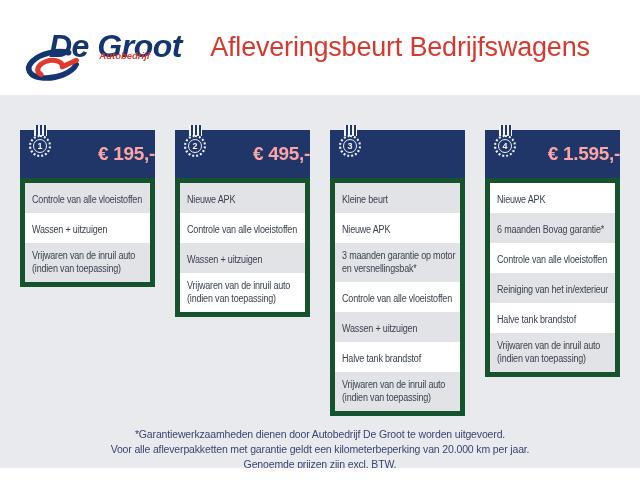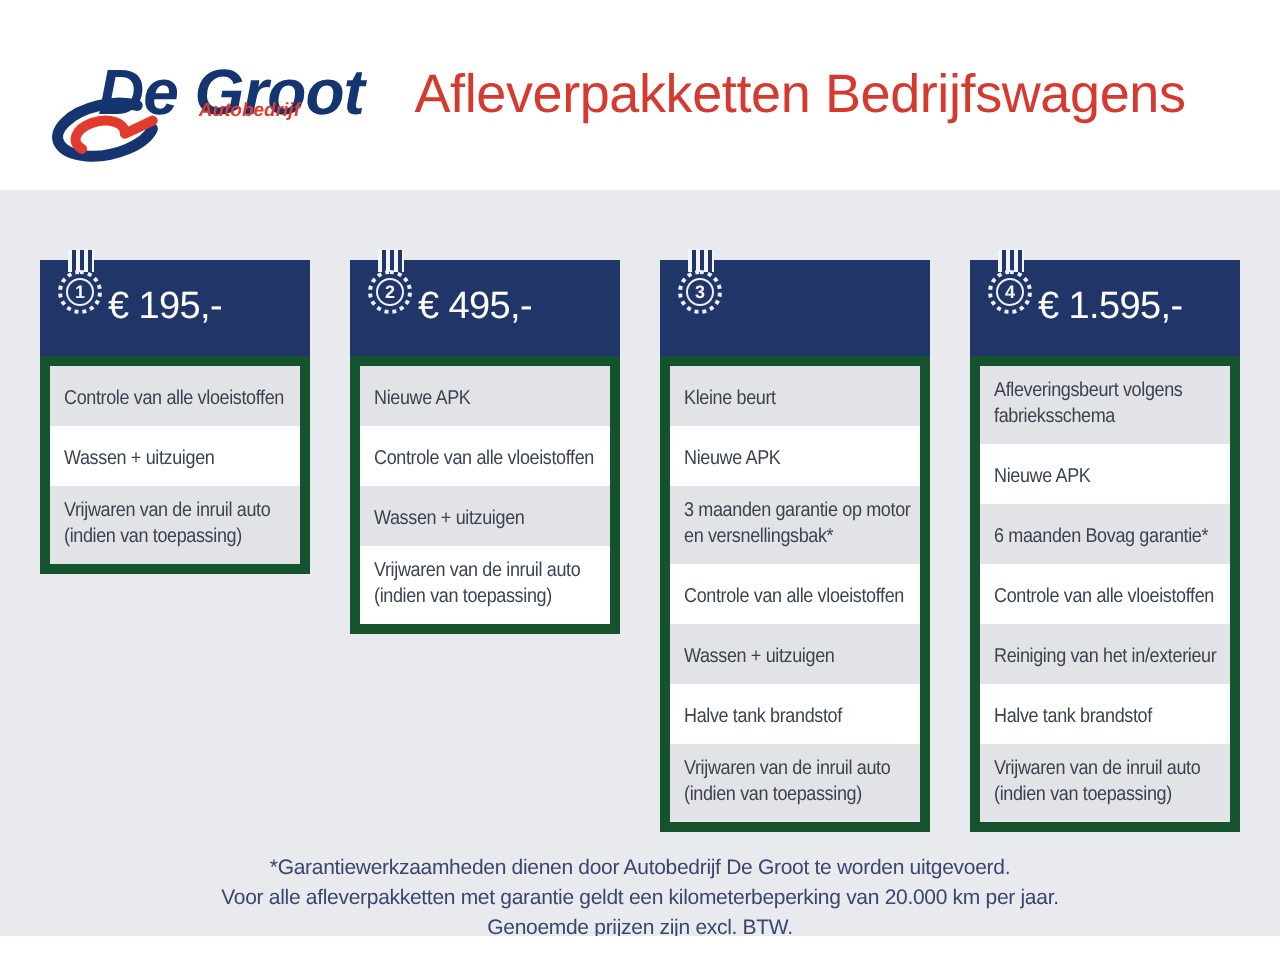--- a/index.html
+++ b/index.html
@@ -29,22 +29,22 @@
                     align-items:center; }
   .medal-icon { position:absolute; left:7px; top:-5px; width:26px; display:flex;
                 flex-direction:column; align-items:center; }
   .medal-ribbon { width:13px; height:11px;
                   background:repeating-linear-gradient(to right,#f4f5f9 0 2px,#203568 2px 4px); }
   .medal-ring { width:22px; height:22px; margin-top:-1px; border:2px dotted #eef0f6;
                 border-radius:50%; display:flex; align-items:center; justify-content:center; }
   .medal-inner { width:14px; height:14px; border:1px solid #eef0f6; border-radius:50%;
                  display:flex; align-items:center; justify-content:center; }
   .medal-number { font-size:9px; font-weight:bold; color:#f4f5f9; line-height:1; }
-  .package-price { flex:1; margin-left:34px; text-align:left; font-size:19px; font-weight:normal;
-                   color:#ffffff; letter-spacing:-0.3px; white-space:nowrap; }
+  .package-price { flex:1; margin-left:34px; text-align:right; font-size:19px; font-weight:bold;
+                   color:#fca5a5; letter-spacing:-0.3px; white-space:nowrap; }
 
   .package-items { background:#14532d; padding:5px; }
   .package-item { background:#ffffff; padding:6px 4px 6px 7px; }
   .package-item.alt { background:#e2e3e7; }
   .item-text { display:inline-block; white-space:pre; font-size:10px; line-height:13px;
                letter-spacing:-0.2px; color:#3b4350; transform:scaleX(0.9);
                transform-origin:left center; }
 
   
   .footnotes { margin-top:11px; text-align:center; }
@@ -63,21 +63,21 @@
     <div class="logo">
       <svg class="logo-swoosh" width="64" height="38" viewBox="0 0 64 38">
         <g transform="translate(30,20) rotate(-12)">
           <path d="M 19 -9.5 A 24.5 12.5 0 1 0 24 3.5" fill="none" stroke="#14356f" stroke-width="5.5" stroke-linecap="round"></path>
           <path d="M -12.5 6 A 12.5 7.5 0 1 1 10 3 L 25 -0.5" fill="none" stroke="#e23b2e" stroke-width="5" stroke-linecap="round" stroke-linejoin="round"></path>
         </g>
       </svg>
       <div class="brand-text">De Groot</div>
       <div class="brand-sub">Autobedrijf</div>
     </div>
-    <div class="page-title">Afleverpakketten Bedrijfswagens</div>
+    <div class="page-title">Afleveringsbeurt Bedrijfswagens</div>
   </div>
 
   <div class="panel">
     <div class="packages-row">
         <div class="package-column">
           <div class="package-header">
             <div class="medal-icon">
               <div class="medal-ribbon"></div>
               <div class="medal-ring">
                 <div class="medal-inner">
@@ -143,22 +143,20 @@
               <div class="medal-ribbon"></div>
               <div class="medal-ring">
                 <div class="medal-inner">
                   <div class="medal-number">4</div>
                 </div>
               </div>
             </div>
             <div class="package-price">€ 1.595,-</div>
           </div>
           <div class="package-items">
-            <div class="package-item alt"><span class="item-text">Afleveringsbeurt volgens
-fabrieksschema</span></div>
             <div class="package-item"><span class="item-text">Nieuwe APK</span></div>
             <div class="package-item alt"><span class="item-text">6 maanden Bovag garantie*</span></div>
             <div class="package-item"><span class="item-text">Controle van alle vloeistoffen</span></div>
             <div class="package-item alt"><span class="item-text">Reiniging van het in/exterieur</span></div>
             <div class="package-item"><span class="item-text">Halve tank brandstof</span></div>
             <div class="package-item alt"><span class="item-text">Vrijwaren van de inruil auto
 (indien van toepassing)</span></div>
           </div>
         </div>
       </div>

